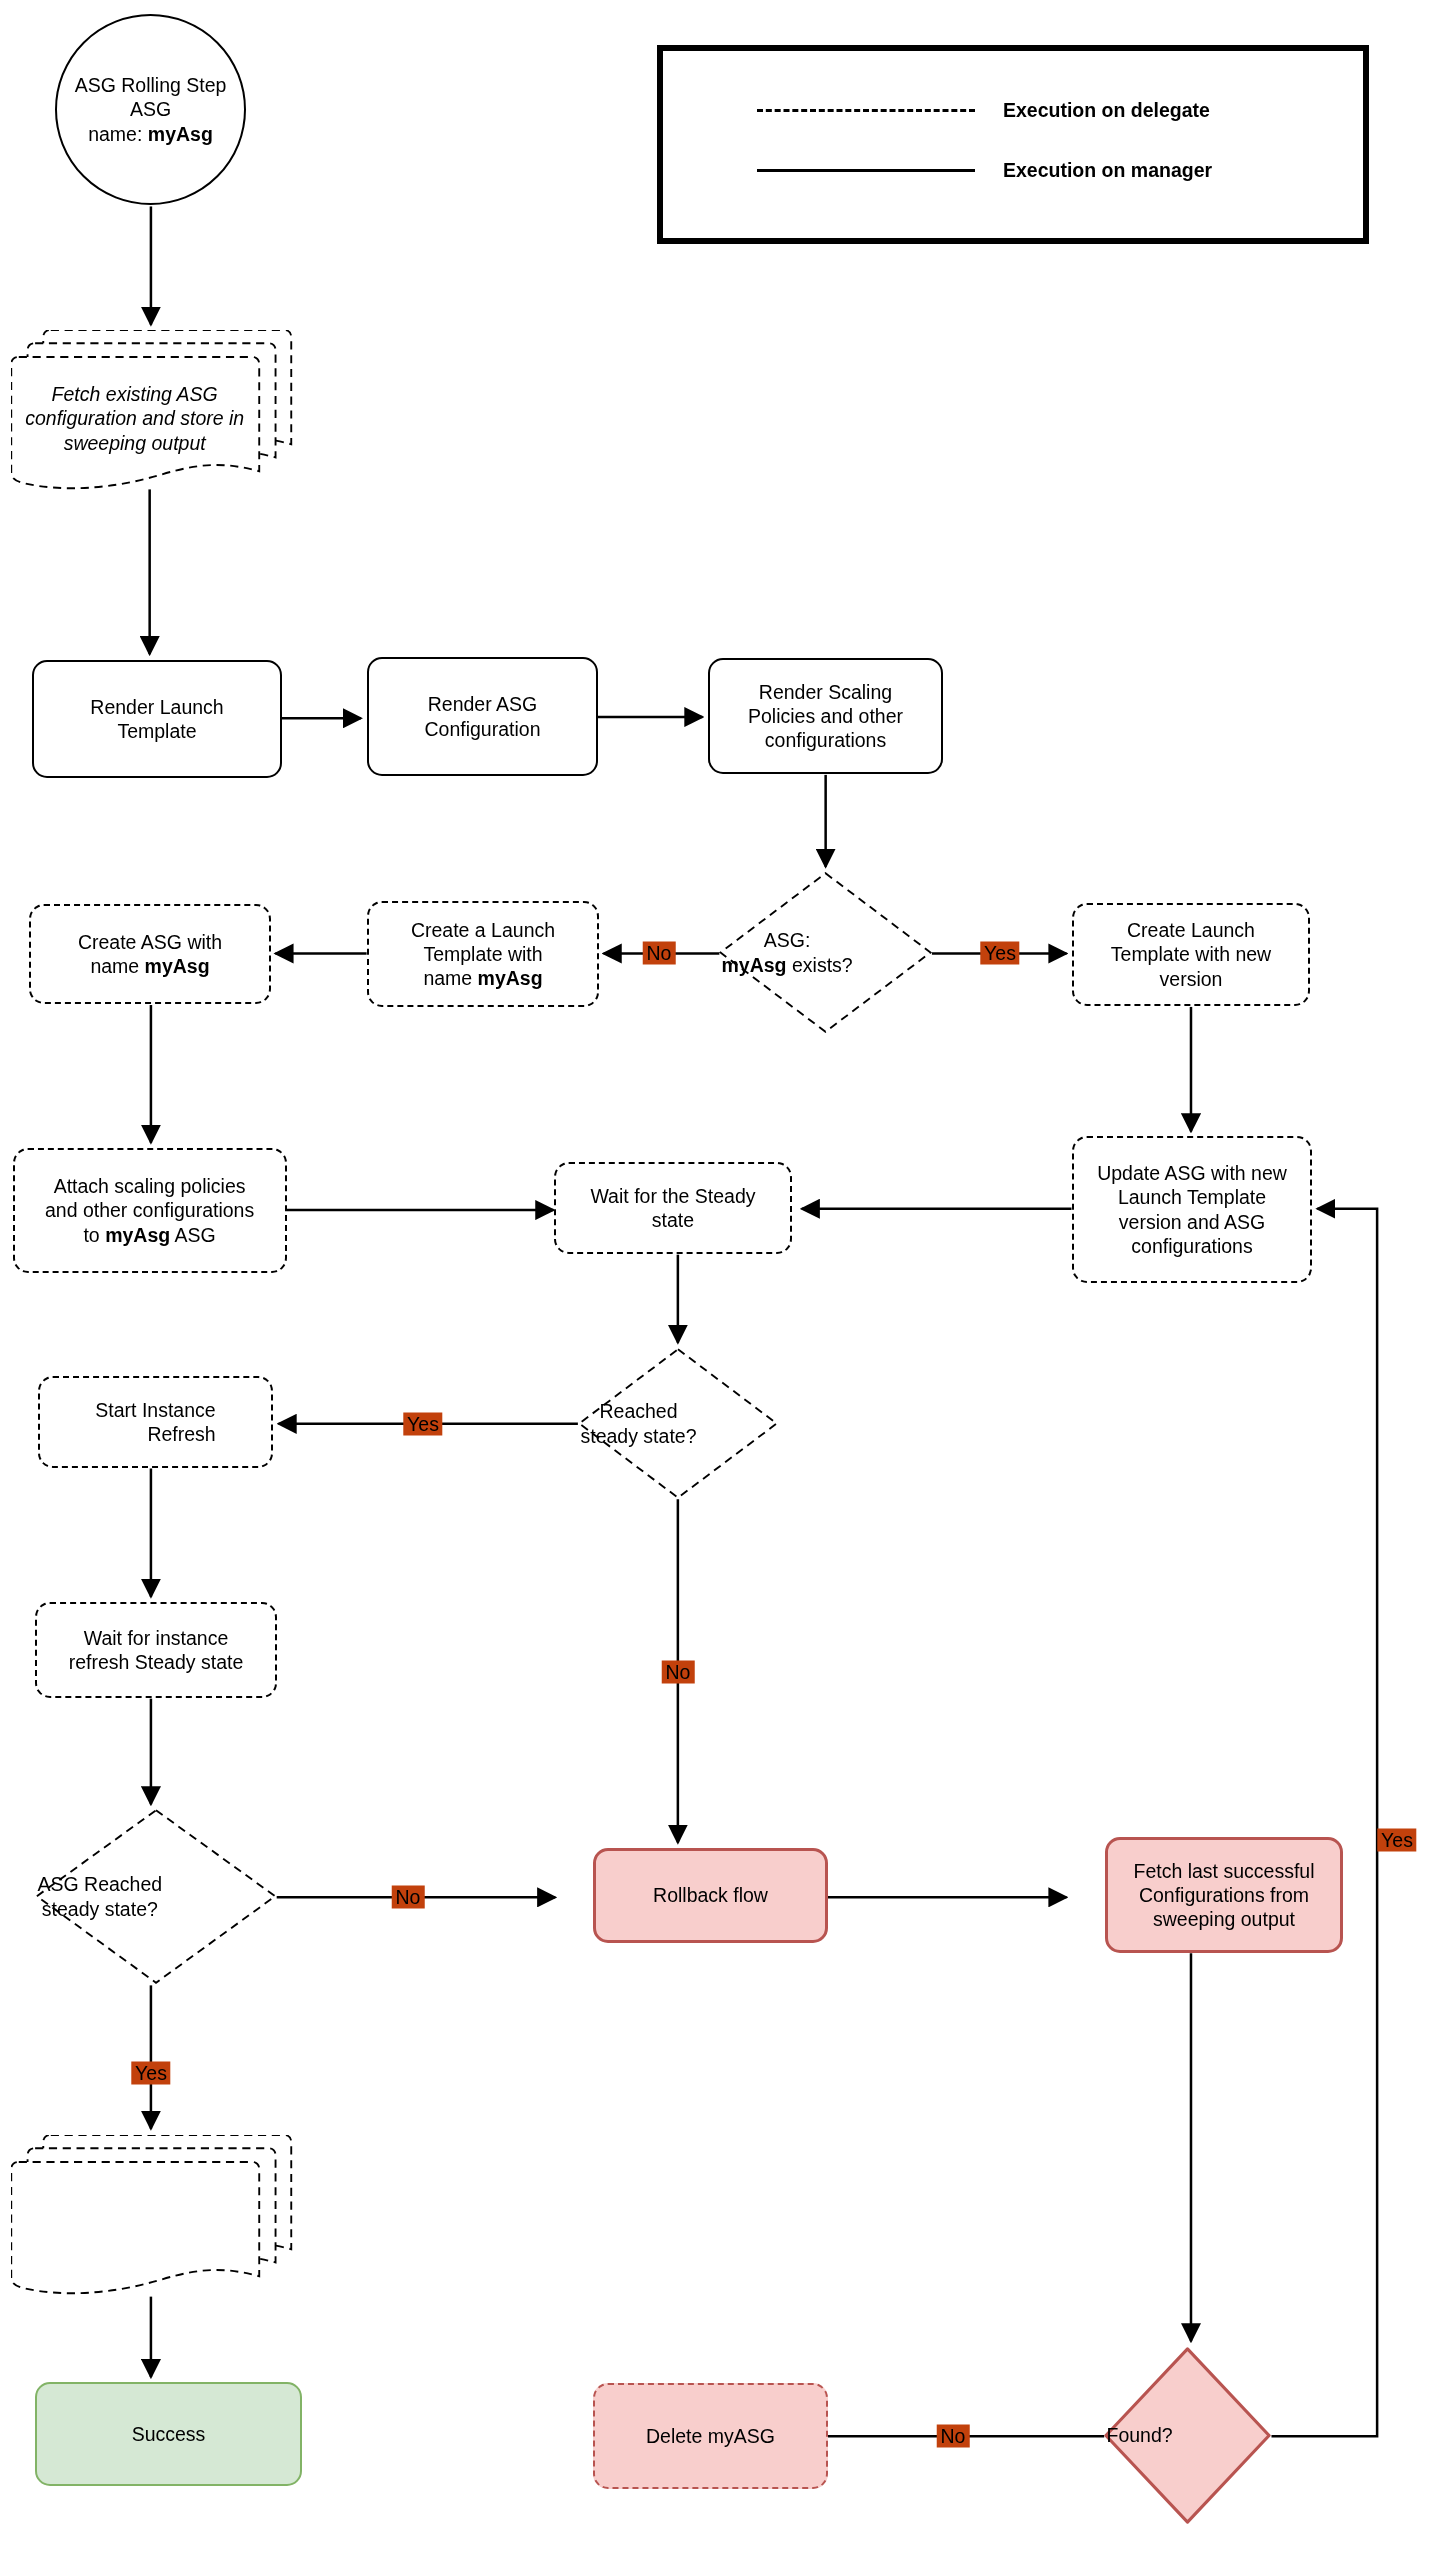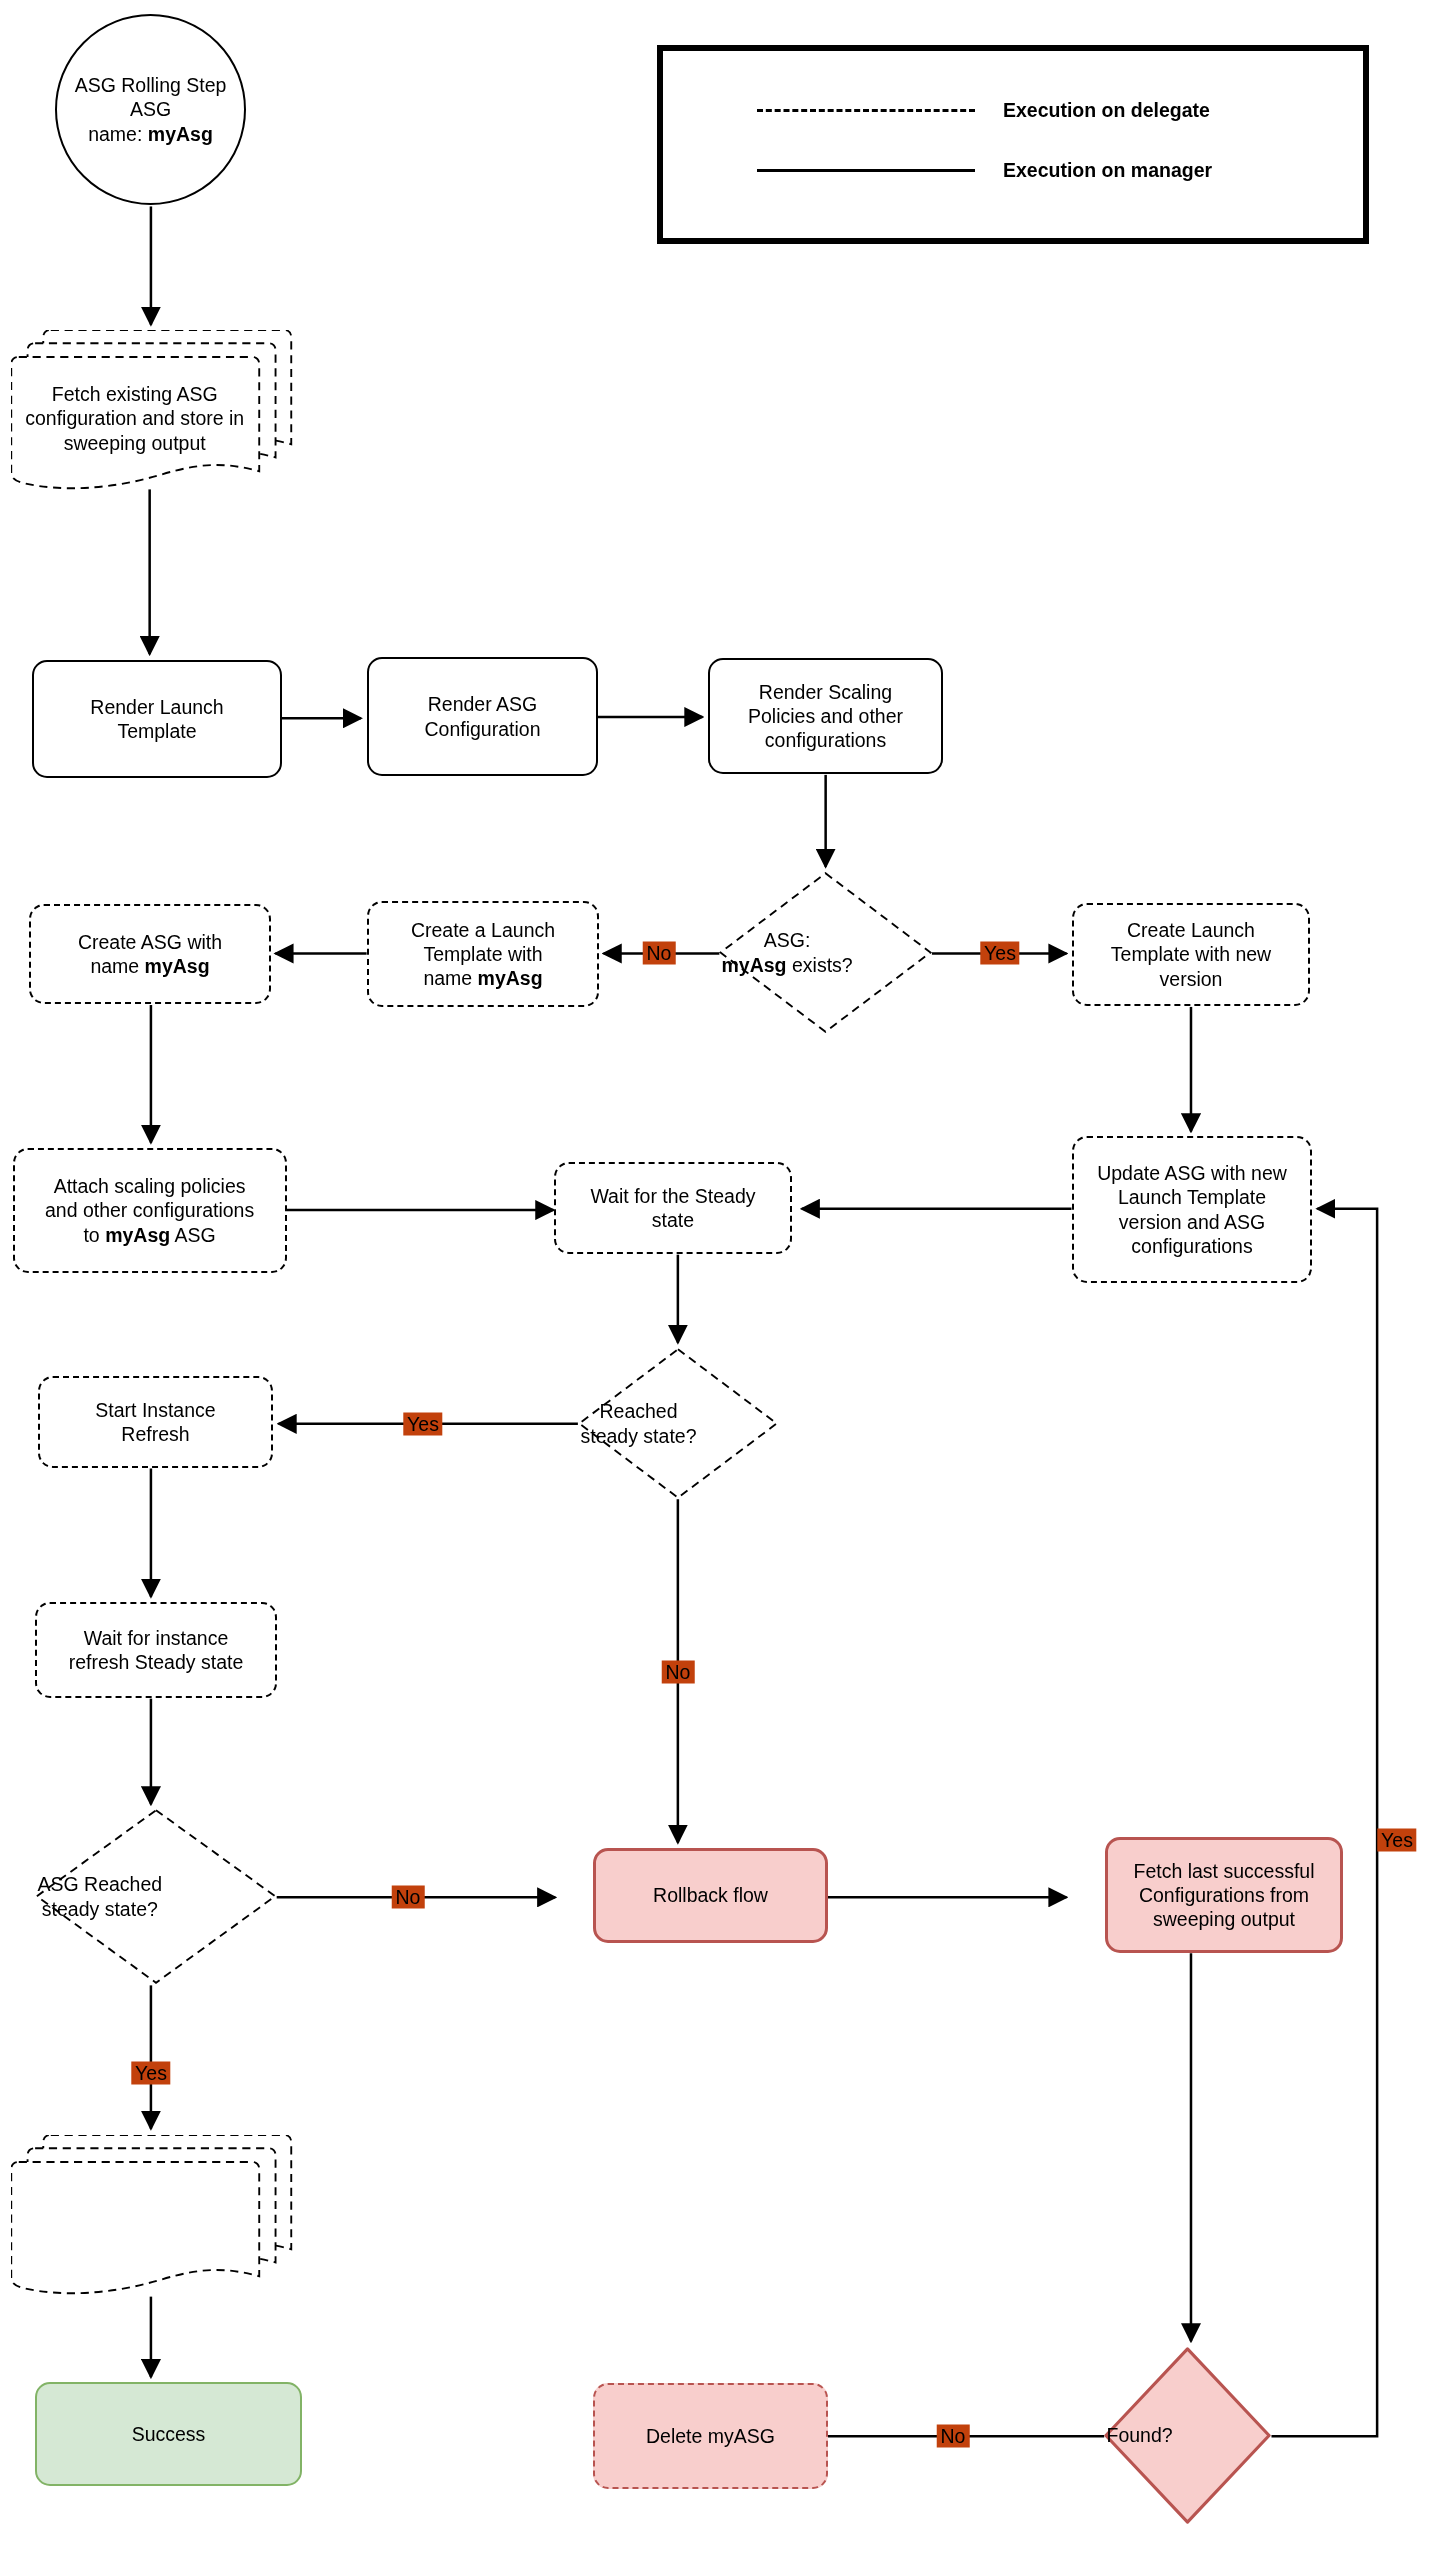--- a/index.html
+++ b/index.html
@@ -11,21 +11,21 @@
         border:2.5px solid #000;border-radius:15px;font-size:19.5px;line-height:1.24;}
   .dashedb{border-style:dashed;}
   .pink{background:#F8CECC;border-color:#B85450;margin-left:33px;}
   .green{background:#D5E8D4;border-color:#82B366;}
   .circle{border-radius:50%;}
   .txt{white-space:pre-line;display:block;padding:2.5px;}
   .diamond{position:absolute;display:flex;align-items:center;
            text-align:center;font-size:19.5px;line-height:1.24;}
   .diamond svg{position:absolute;left:0;top:0;}
   .diamond .txt{position:relative;z-index:1;}
-  .docgroup{position:absolute;}
+  .docgroup{position:absolute;font-style:italic;}
   .docgroup svg{position:absolute;left:0;top:0;}
   .doc-txt{position:absolute;left:0;top:27px;width:248px;height:123px;
            display:flex;align-items:center;justify-content:center;text-align:center;
            font-size:19.5px;line-height:1.24;z-index:1;}
   .elabel{position:absolute;transform:translate(-50%,-50%);background:#c2410c;
           padding:0 3.8px;font-size:19.5px;z-index:3;}
   #legend{position:absolute;left:657px;top:45px;width:712px;height:199px;
           box-sizing:border-box;border:6.3px solid #000;background:#fff;}
   .leg-line{position:absolute;width:218px;}
   .leg-dashed{left:94px;top:58px;border-top:3.8px dashed #000;}
@@ -154,21 +154,21 @@
   </div>
 
   <div class="diamond" style="left:578px;top:1348px;width:200px;height:151px;">
     <svg width="200" height="151" viewBox="0 0 318 240">
       <polygon points="159,2 316,120 159,238 2,120" fill="#fff" stroke="#000" stroke-width="3" stroke-dasharray="13 9"></polygon>
     </svg>
     <span class="txt">Reached
 steady state?</span>
   </div>
 
-  <div class="node dashedb" style="left:38px;top:1376px;width:235px;height:92px;">
+  <div class="node dashedb" style="left:38px;top:1376px;width:235px;height:92px;text-align:right;">
     <span class="txt">Start Instance
 Refresh</span>
   </div>
   <div class="node dashedb" style="left:35px;top:1602px;width:242px;height:96px;">
     <span class="txt">Wait for instance
 refresh Steady state</span>
   </div>
 
   <div class="diamond" style="left:35px;top:1809px;width:242px;height:175px;">
     <svg width="242" height="175" viewBox="0 0 384 279">

